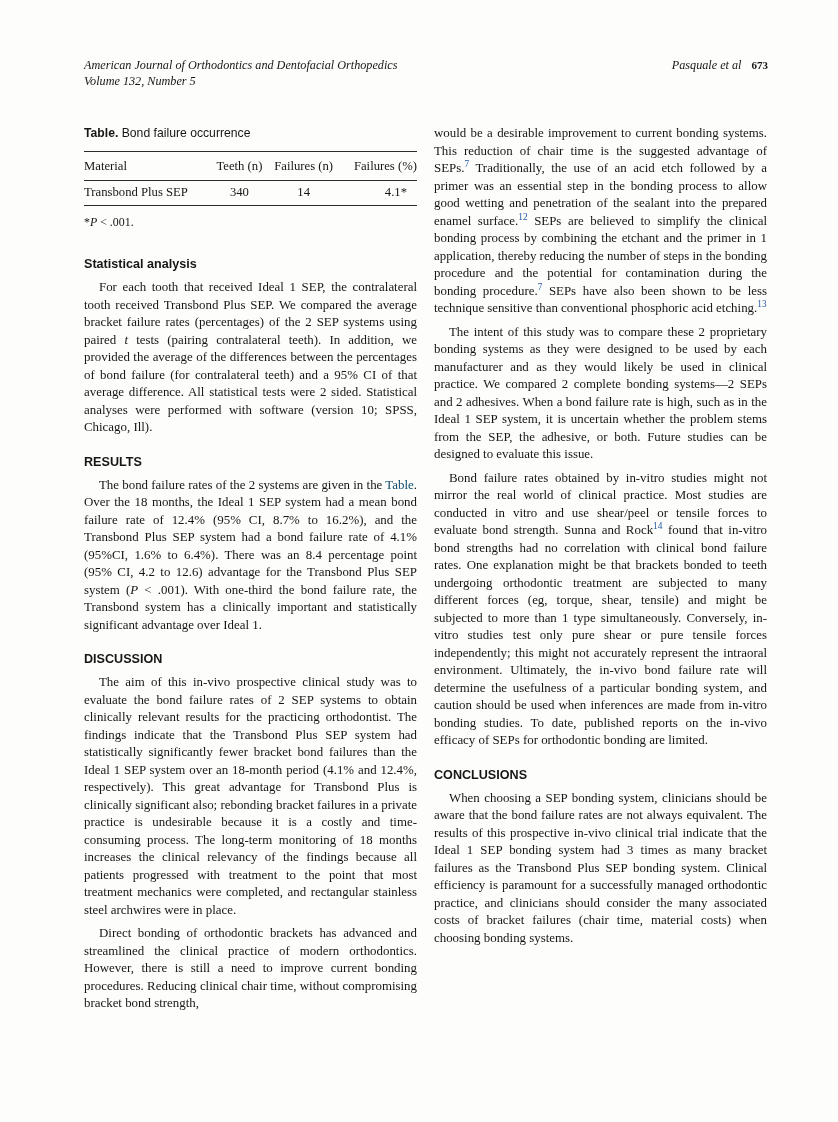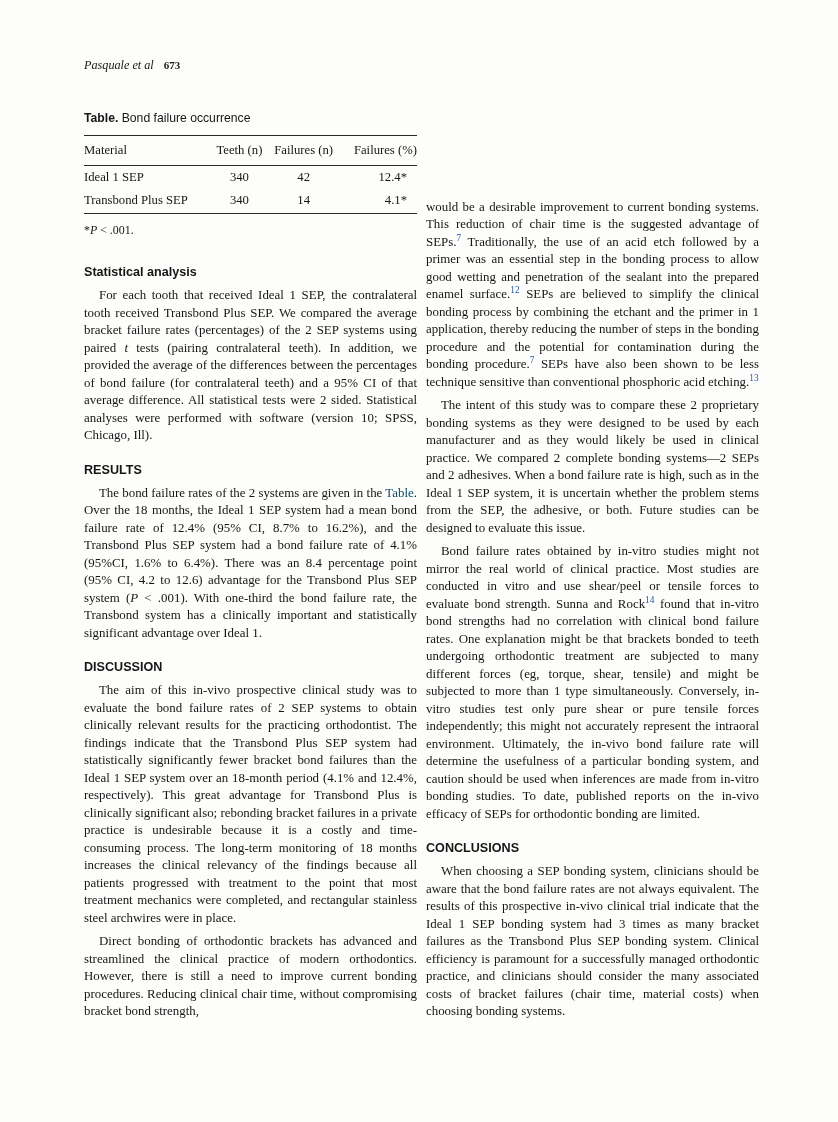--- a/index.html
+++ b/index.html
@@ -9,21 +9,21 @@
     padding: 58px 70px 0 84px;
     font-family: "Liberation Serif", serif;
     font-size: 12.9px; line-height: 17.5px;
   }
   
   .runhead { display: flex; justify-content: space-between; align-items: flex-start;
              font-style: italic; font-size: 12.2px; line-height: 15.5px; }
   .runhead .right { white-space: nowrap; }
   .pagenum { font-style: normal; font-weight: bold; font-size: 11px; margin-left: 10px; }
 
-  .columns { display: flex; gap: 9px; margin-top: 36px; align-items: flex-end; }
+  .columns { display: flex; gap: 17px; margin-top: 36px; }
   .col { width: 333px; }
 
   p { margin: 0; text-align: justify; }
   p.indent { text-indent: 15px; }
   p + p { margin-top: 6px; }
 
   .subhead {
     font-family: "Liberation Sans", sans-serif;
     font-size: 12.6px; font-weight: bold;
     margin: 18px 0 7px 0; line-height: 15px;
@@ -48,20 +48,24 @@
   sup.ref { color: #2456a8; font-size: 9.3px; line-height: 0; vertical-align: super; cursor: pointer; }
   .xref { color: #0c4a6e; cursor: pointer; }
   i { font-style: italic; }
 </style>
 </head>
 <body>
 
 <div class="page">
 
   <div class="runhead">
+    <div class="left">
+      <div>American Journal of Orthodontics and Dentofacial Orthopedics</div>
+      <div>Volume 132, Number 5</div>
+    </div>
     <div class="right">
       <span>Pasquale et al</span><span class="pagenum">673</span>
     </div>
   </div>
 
   <div class="columns">
 
     <div class="col">
 
       <div class="table-block">
@@ -72,26 +76,20 @@
         <table class="data">
           <thead>
             <tr>
               <th>Material</th>
               <th class="c">Teeth (n)</th>
               <th class="c">Failures (n)</th>
               <th class="r">Failures (%)</th>
             </tr>
           </thead>
           <tbody>
-            <tr>
-              <td>Ideal 1 SEP</td>
-              <td class="c">340</td>
-              <td class="c">42</td>
-              <td class="rpad">12.4*</td>
-            </tr>
             <tr>
               <td>Transbond Plus SEP</td>
               <td class="c">340</td>
               <td class="c">14</td>
               <td class="rpad">4.1*</td>
             </tr>
           </tbody>
         </table>
         <div class="table-footnote"><span>*</span><i>P</i><span> &lt; .001.</span></div>
       </div>

